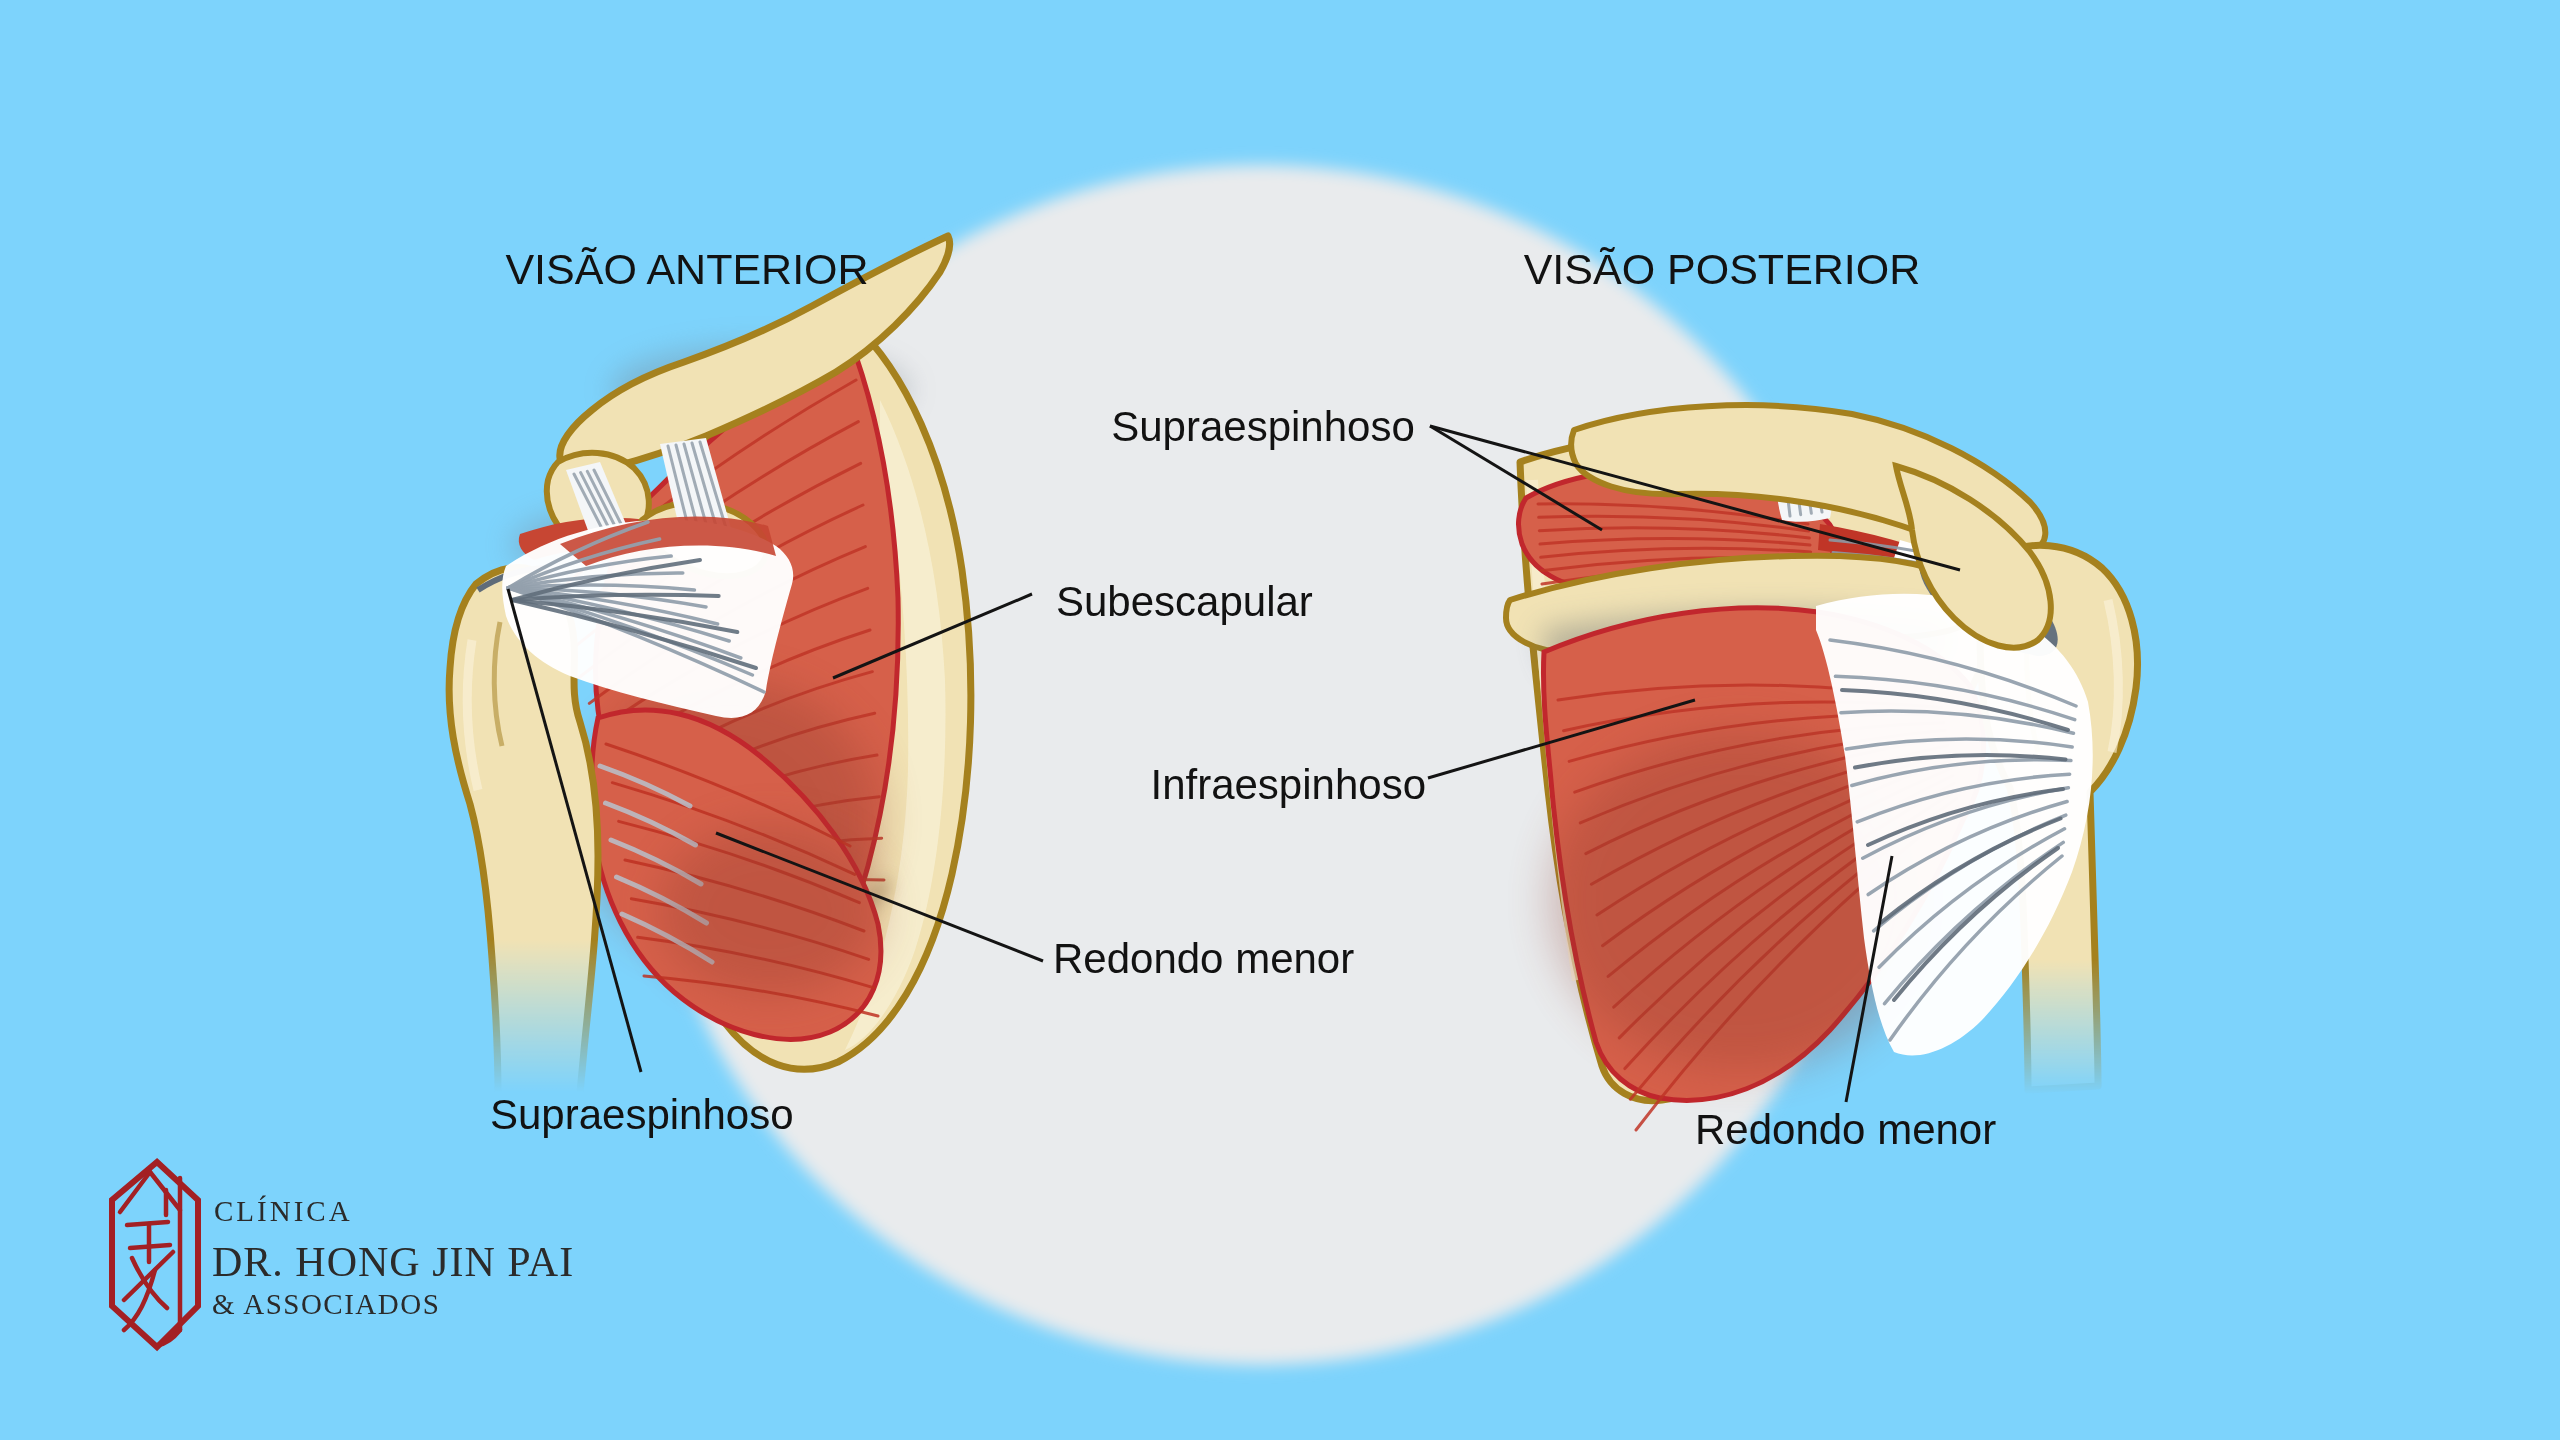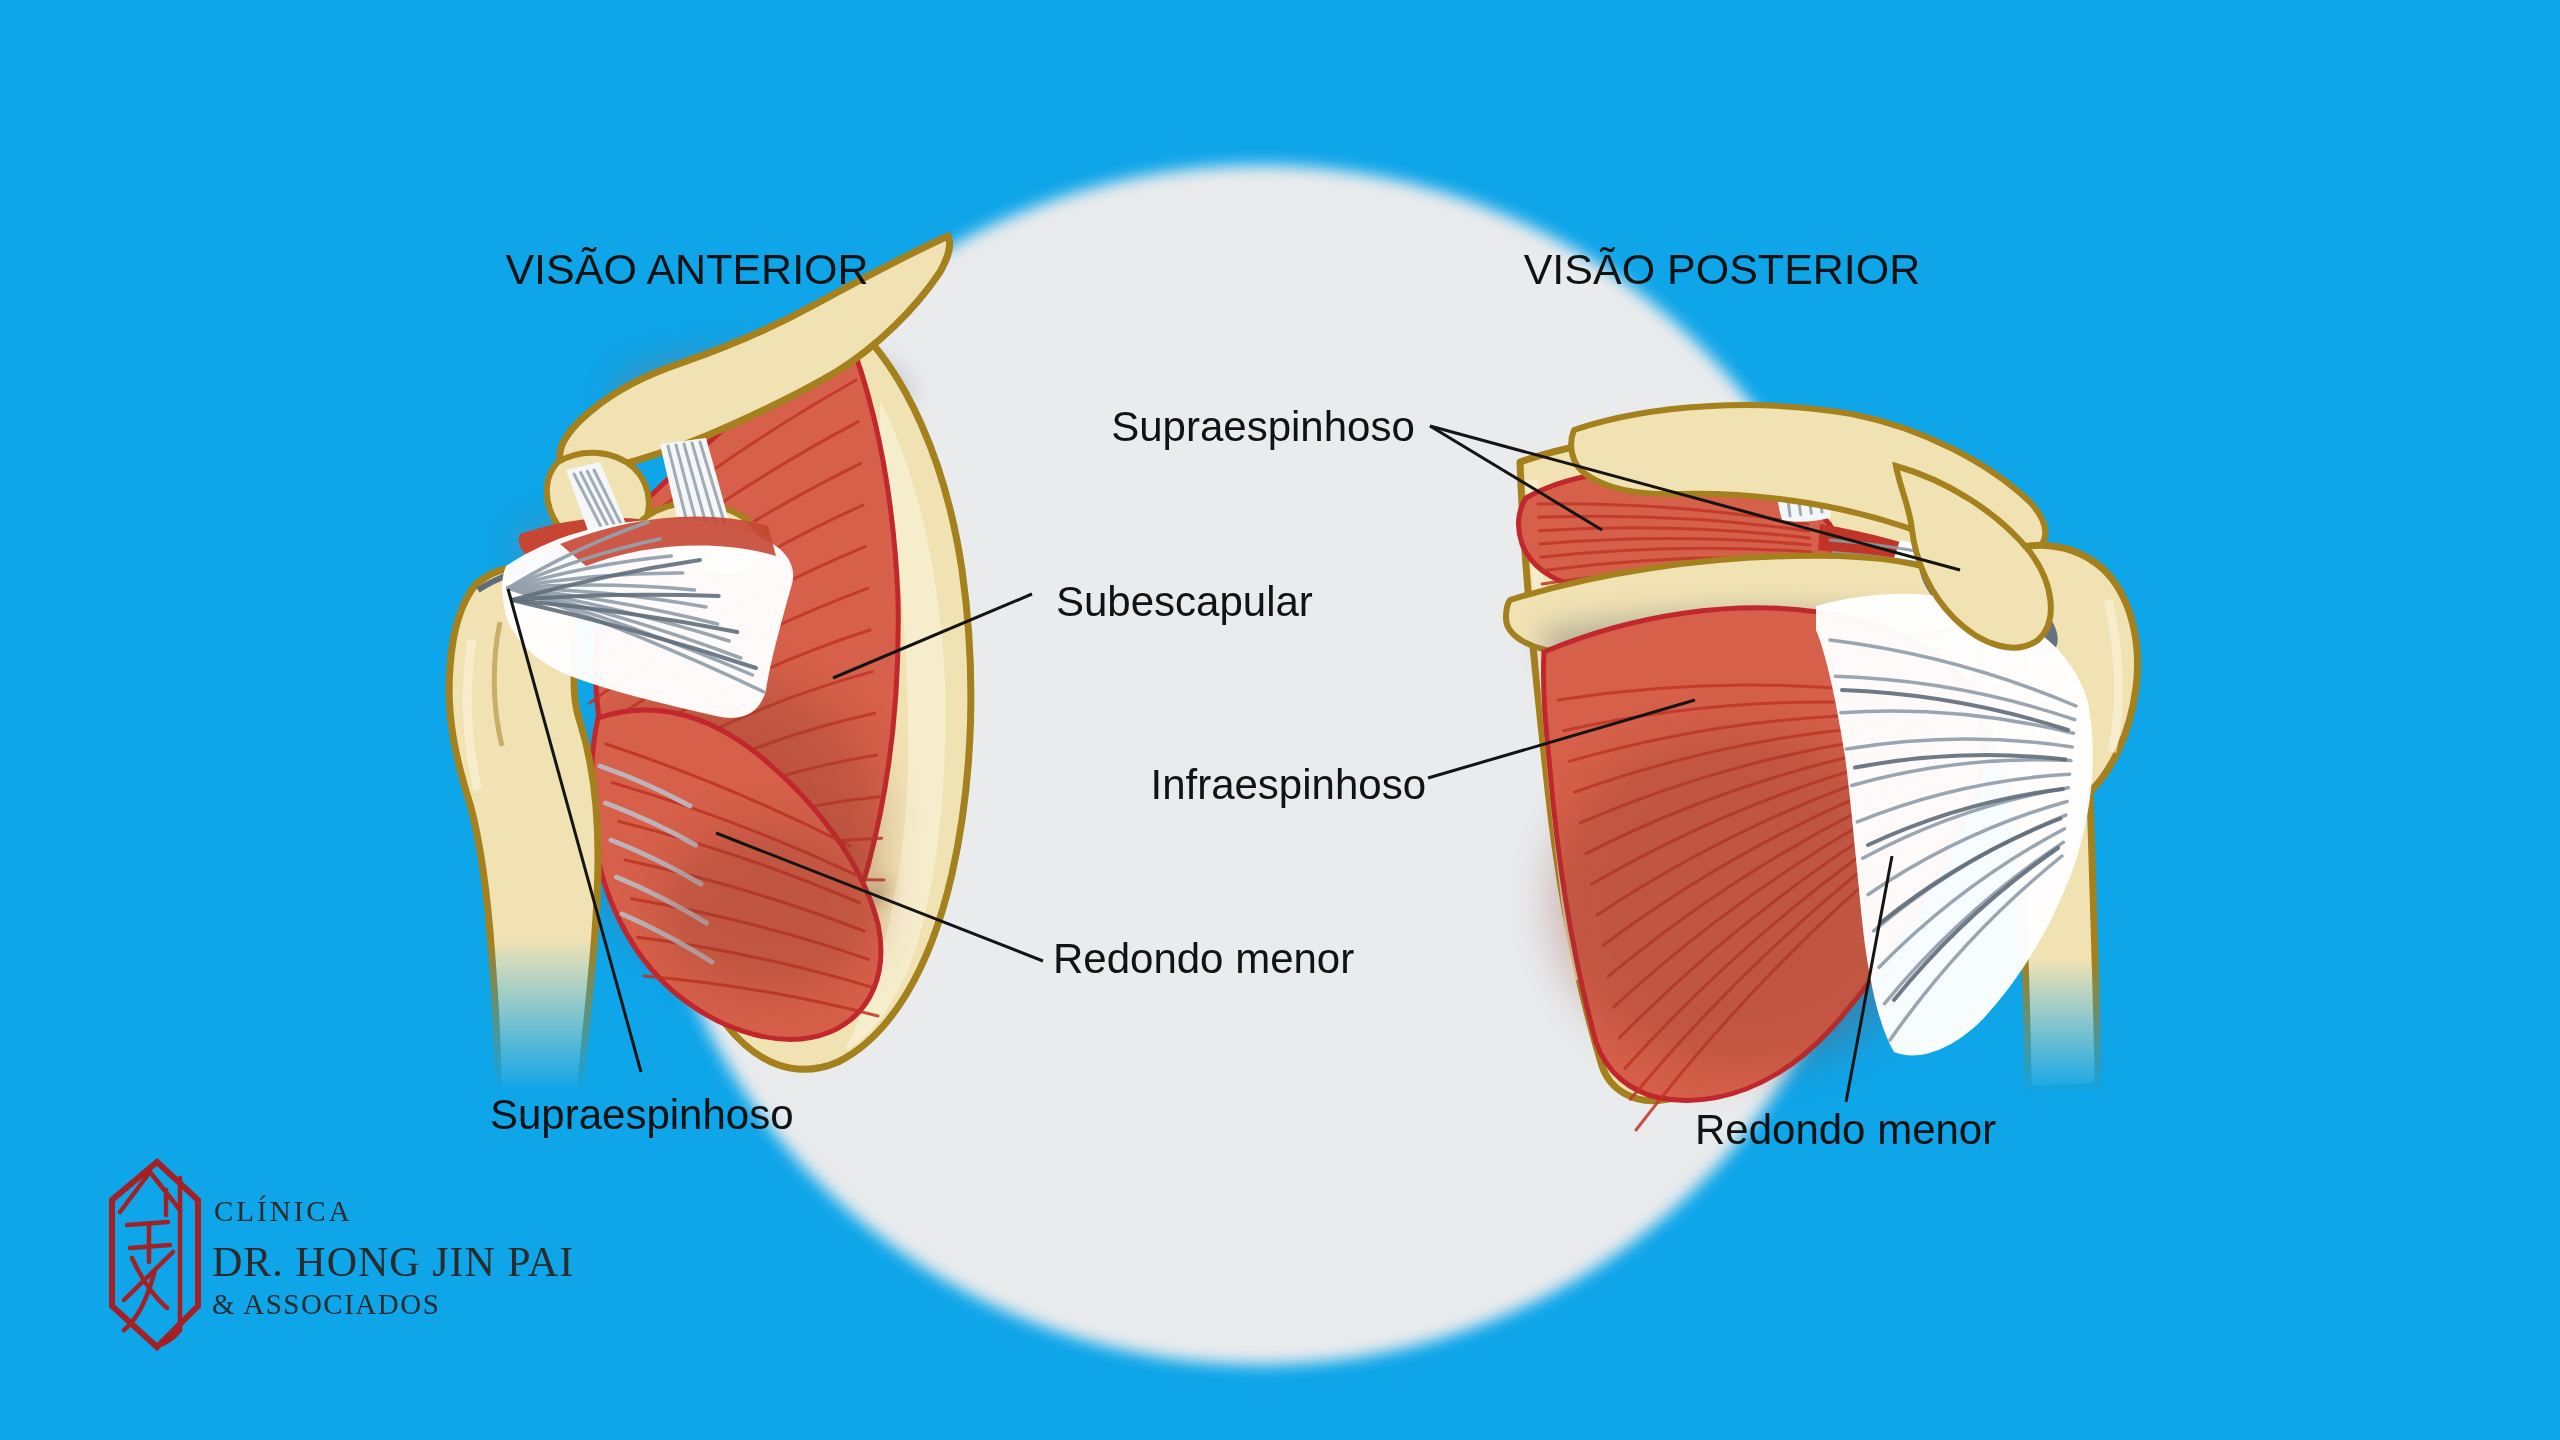--- a/index.html
+++ b/index.html
@@ -1,16 +1,16 @@
 <!DOCTYPE html>
 <html><head>
 <meta charset="utf-8">
 <style>
   html,body{margin:0;padding:0;background:#ffffff;}
-  .stage{position:relative;width:2560px;height:1440px;overflow:hidden;background:#0ea5e9;}
+  .stage{position:relative;width:2560px;height:1440px;overflow:hidden;background:#7dd3fc;}
   svg{position:absolute;left:0;top:0;}
   text{font-family:"Liberation Sans", sans-serif;fill:#121212;}
   .lbl{font-size:42px;}
   .title{font-size:43px;}
   .logo-small{font-family:"Liberation Serif", serif;font-size:29px;letter-spacing:3px;fill:#2b2b2b;}
   .logo-big{font-family:"Liberation Serif", serif;font-size:42px;letter-spacing:1px;fill:#2b2b2b;}
   .logo-assoc{font-family:"Liberation Serif", serif;font-size:29px;letter-spacing:1.5px;fill:#2b2b2b;}
 </style>
 </head>
 <body>

